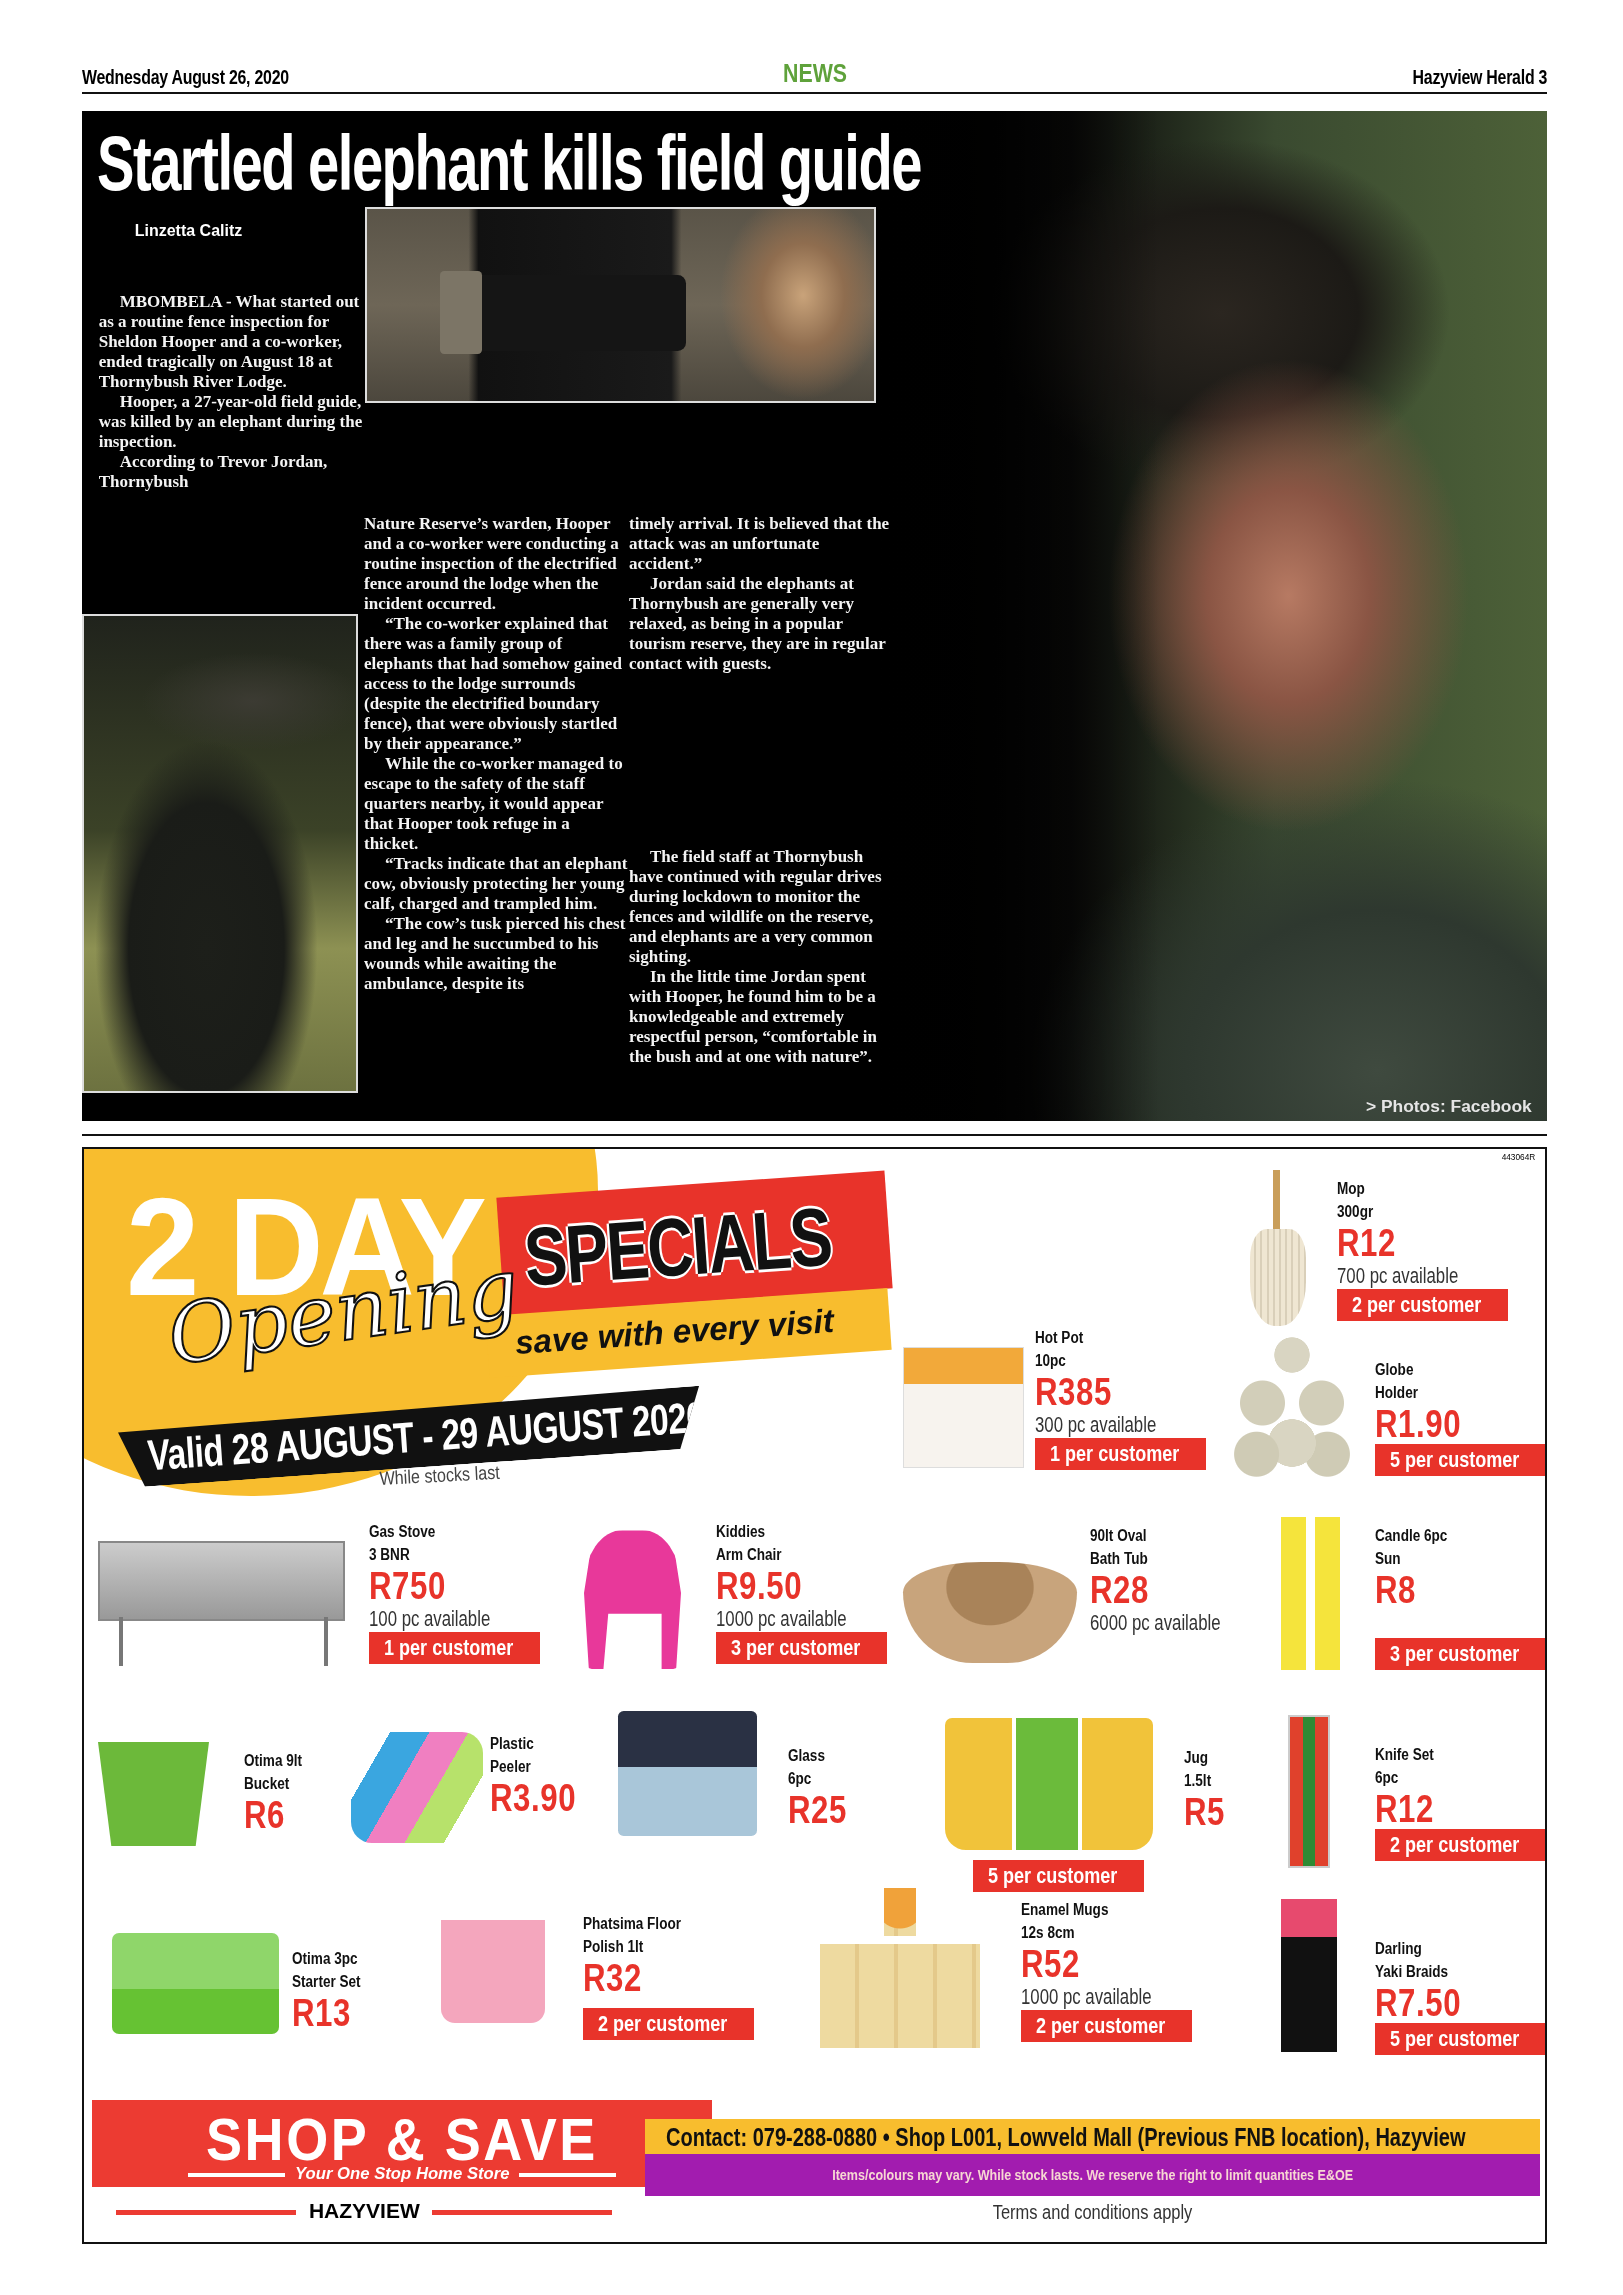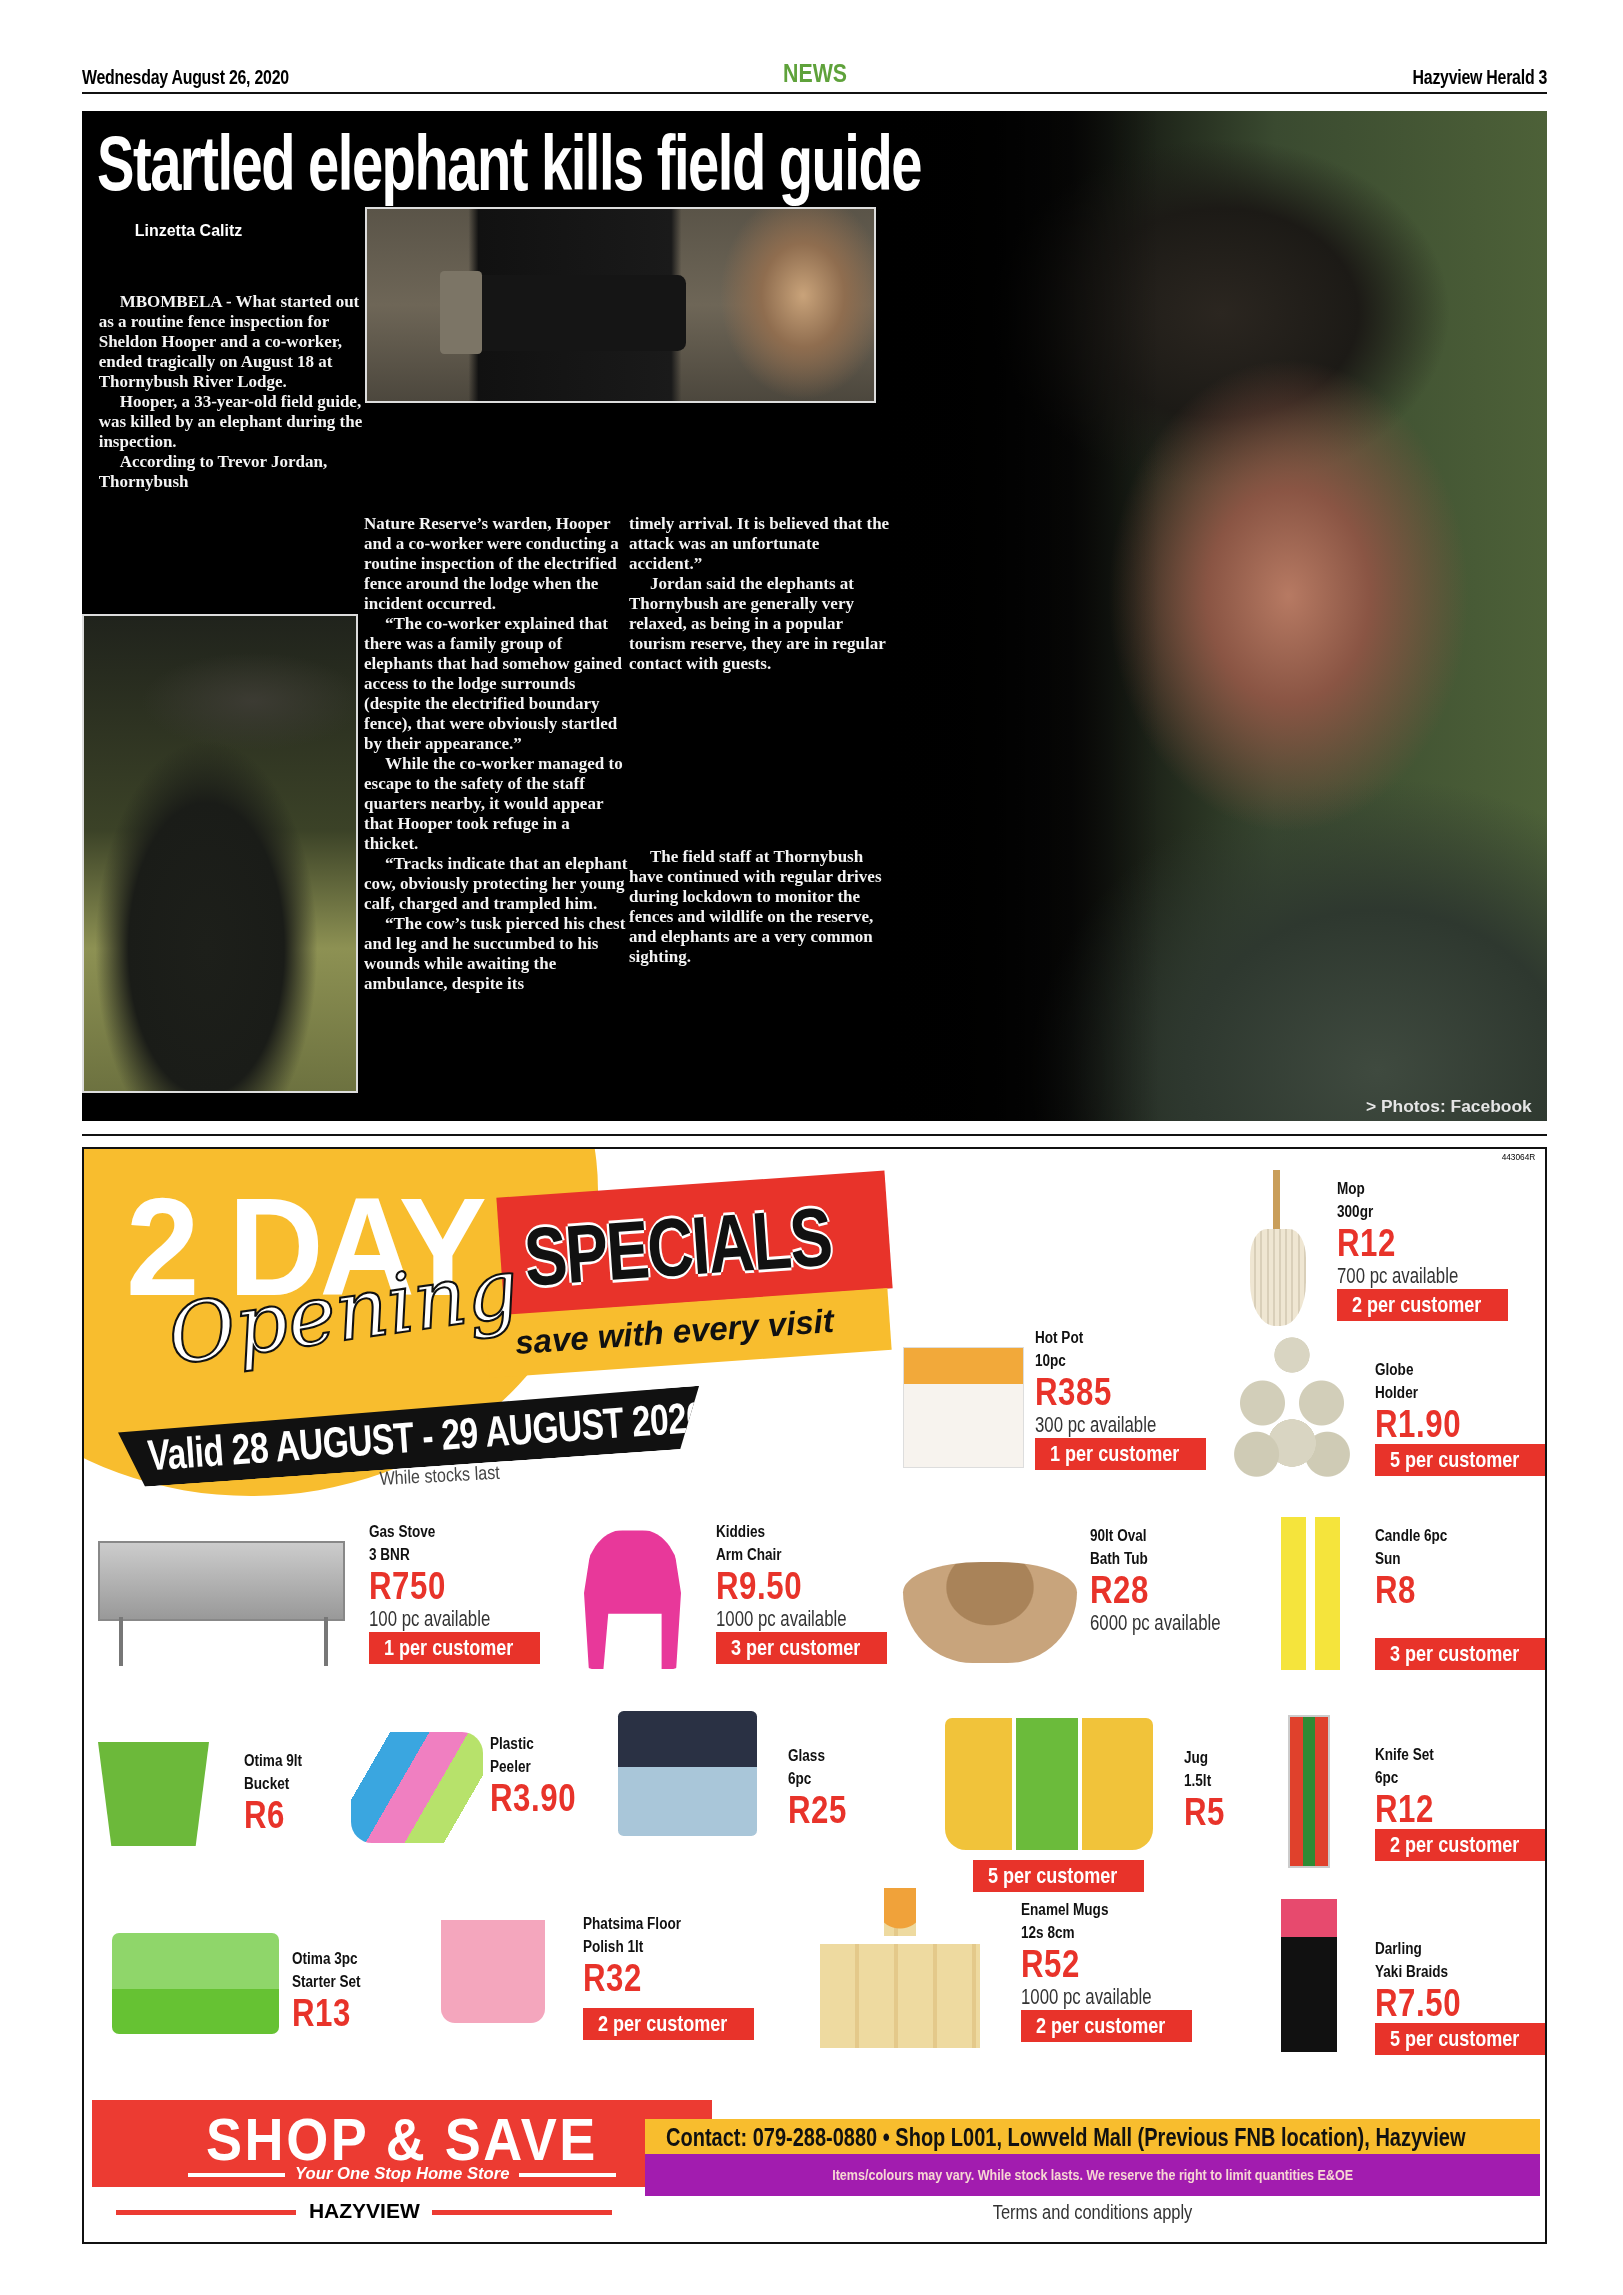--- a/index.html
+++ b/index.html
@@ -121,21 +121,21 @@
   <span class="mh-paper">Hazyview Herald 3</span>
 </header>
 
 <article class="article">
   <div class="portrait"></div>
   <h1 class="headline">Startled elephant kills field guide</h1>
   <div class="byline">Linzetta Calitz</div>
 
   <div class="col col1">
     <p>MBOMBELA - What started out as a routine fence inspection for Sheldon Hooper and a co-worker, ended tragically on August 18 at Thornybush River Lodge.</p>
-    <p>Hooper, a 33-year-old field guide, was killed by an elephant during the inspection.</p>
+    <p>Hooper, a 27-year-old field guide, was killed by an elephant during the inspection.</p>
     <p>According to Trevor Jordan, Thornybush</p>
   </div>
 
   <div class="photo-camera"></div>
   <div class="photo-guide"></div>
 
   <div class="col col2">
     <p class="noindent">Nature Reserve’s warden, Hooper and a co-worker were conducting a routine inspection of the electrified fence around the lodge when the incident occurred.</p>
     <p>“The co-worker explained that there was a family group of elephants that had somehow gained access to the lodge surrounds (despite the electrified boundary fence), that were obviously startled by their appearance.”</p>
     <p>While the co-worker managed to escape to the safety of the staff quarters nearby, it would appear that Hooper took refuge in a thicket.</p>
@@ -144,20 +144,21 @@
   </div>
 
   <div class="col col3a">
     <p class="noindent">timely arrival. It is believed that the attack was an unfortunate accident.”</p>
     <p>Jordan said the elephants at Thornybush are generally very relaxed, as being in a popular tourism reserve, they are in regular contact with guests.</p>
   </div>
 
 
   <div class="col col3b">
     <p>The field staff at Thornybush have continued with regular drives during lockdown to monitor the fences and wildlife on the reserve, and elephants are a very common sighting.</p>
+    <p>In the little time Jordan spent with Hooper, he found him to be a knowledgeable and extremely respectful person, “comfortable in the bush and at one with nature”.</p>
   </div>
 
   <div class="photo-credit">&gt; Photos: Facebook</div>
 </article>
 
 <div class="rule-sep"></div>
 
 <section class="ad">
   <div class="ad-circle"></div>
   <div class="ad-ref">443064R</div>

